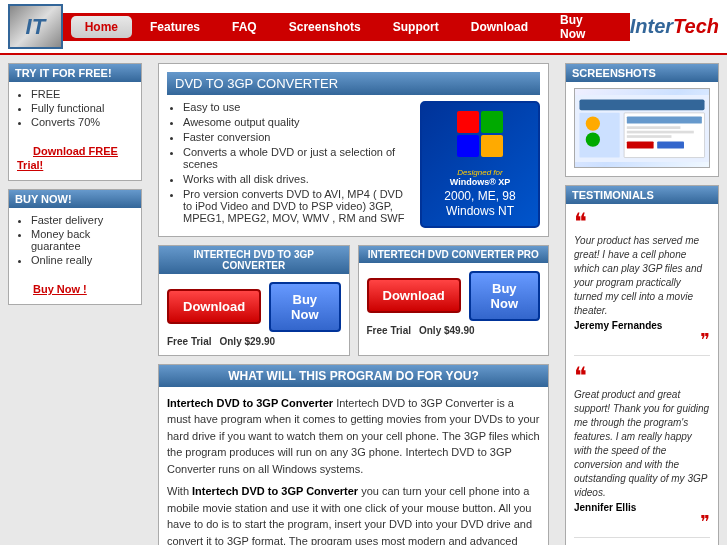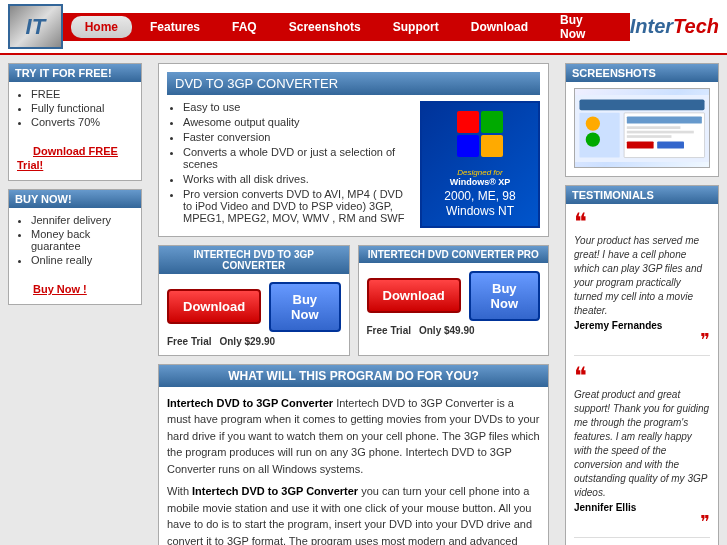--- a/index.html
+++ b/index.html
@@ -7,21 +7,21 @@
 
     
     #header { display: flex; align-items: center; justify-content: space-between; background: #fff; padding: 4px 8px; border-bottom: 2px solid #cc0000; }
     #logo-left { width: 55px; height: 45px; background: linear-gradient(135deg, #888 0%, #ddd 50%, #888 100%); display: flex; align-items: center; justify-content: center; font-size: 22px; font-weight: bold; color: #336699; border: 2px solid #336699; font-style: italic; }
     #logo-right { text-align: right; }
     #logo-right .inter { color: #336699; font-size: 20px; font-weight: bold; font-style: italic; }
     #logo-right .tech { color: #cc0000; font-size: 20px; font-weight: bold; font-style: italic; }
 
     
     #nav { background: #cc0000; display: flex; align-items: center; padding: 0 8px; height: 28px; gap: 4px; }
-    .nav-item { padding: 4px 14px; color: #fff; font-size: 12px; font-weight: bold; cursor: pointer; border-radius: 10px; text-decoration: none; background: transparent; }
+    .nav-item { padding: 4px 14px; color: #fff; font-size: 12px; font-weight: bold; cursor: pointer; border-radius: 5px; text-decoration: none; background: transparent; }
     .nav-item.active { background: linear-gradient(to bottom, #e8e8e8, #ccc); color: #cc0000; }
 
     
     #main { display: flex; gap: 0; background: #e8e8e8; }
 
     
     #left-sidebar { width: 150px; min-width: 150px; padding: 8px; background: #e8e8e8; }
     .sidebar-box { border: 1px solid #aaa; background: #fff; margin-bottom: 8px; padding: 8px; }
     .sidebar-box h3 { background: linear-gradient(to bottom, #6699cc, #336699); color: #fff; font-size: 11px; padding: 3px 6px; margin: -8px -8px 6px -8px; text-transform: uppercase; }
     .sidebar-box ul { list-style: disc; padding-left: 14px; }
@@ -31,21 +31,21 @@
     
     #center { flex: 1; padding: 8px; background: #e8e8e8; }
     .section-title { background: linear-gradient(to bottom, #6699cc, #336699); color: #fff; font-size: 13px; font-weight: normal; padding: 4px 8px; margin-bottom: 6px; text-transform: uppercase; }
 
     .dvd-box { background: #fff; border: 1px solid #aaa; padding: 8px; margin-bottom: 8px; }
     .dvd-content { display: flex; gap: 10px; }
     .dvd-features { flex: 1; }
     .dvd-features ul { list-style: disc; padding-left: 16px; }
     .dvd-features ul li { font-size: 11px; margin-bottom: 3px; color: #333; }
 
-    .windows-badge { width: 120px; min-width: 120px; background: linear-gradient(135deg, #003399 0%, #0055cc 100%); border: 2px solid #003399; border-radius: 0; padding: 6px; text-align: center; color: #fff; font-size: 9px; }
+    .windows-badge { width: 120px; min-width: 120px; background: linear-gradient(135deg, #003399 0%, #0055cc 100%); border: 2px solid #003399; border-radius: 5px; padding: 6px; text-align: center; color: #fff; font-size: 9px; }
     .windows-logo { font-size: 28px; margin-bottom: 2px; }
     .windows-badge .designed { font-size: 8px; color: #ffcc00; font-style: italic; }
     .windows-badge .versions { font-size: 9px; color: #fff; font-weight: bold; line-height: 1.3; }
     .windows-badge .vista { font-size: 8px; color: #99ccff; }
 
     
     .product-row { display: flex; gap: 8px; margin-bottom: 8px; }
     .product-box { flex: 1; border: 1px solid #aaa; background: #fff; padding: 8px; }
     .product-box .product-title { background: linear-gradient(to bottom, #6699cc, #336699); color: #fff; font-size: 10px; font-weight: bold; padding: 3px 6px; margin: -8px -8px 8px -8px; text-transform: uppercase; text-align: center; }
 
@@ -104,21 +104,21 @@
         <li>FREE</li>
         <li>Fully functional</li>
         <li>Converts 70%</li>
       </ul>
       <br>
       <a>Download FREE Trial!</a>
     </div>
     <div class="sidebar-box">
       <h3>BUY NOW!</h3>
       <ul>
-        <li>Jennifer delivery</li>
+        <li>Faster delivery</li>
         <li>Money back guarantee</li>
         <li>Online really</li>
       </ul>
       <br>
       <a>Buy Now !</a>
     </div>
   </div>
 
   <div id="center">
 

